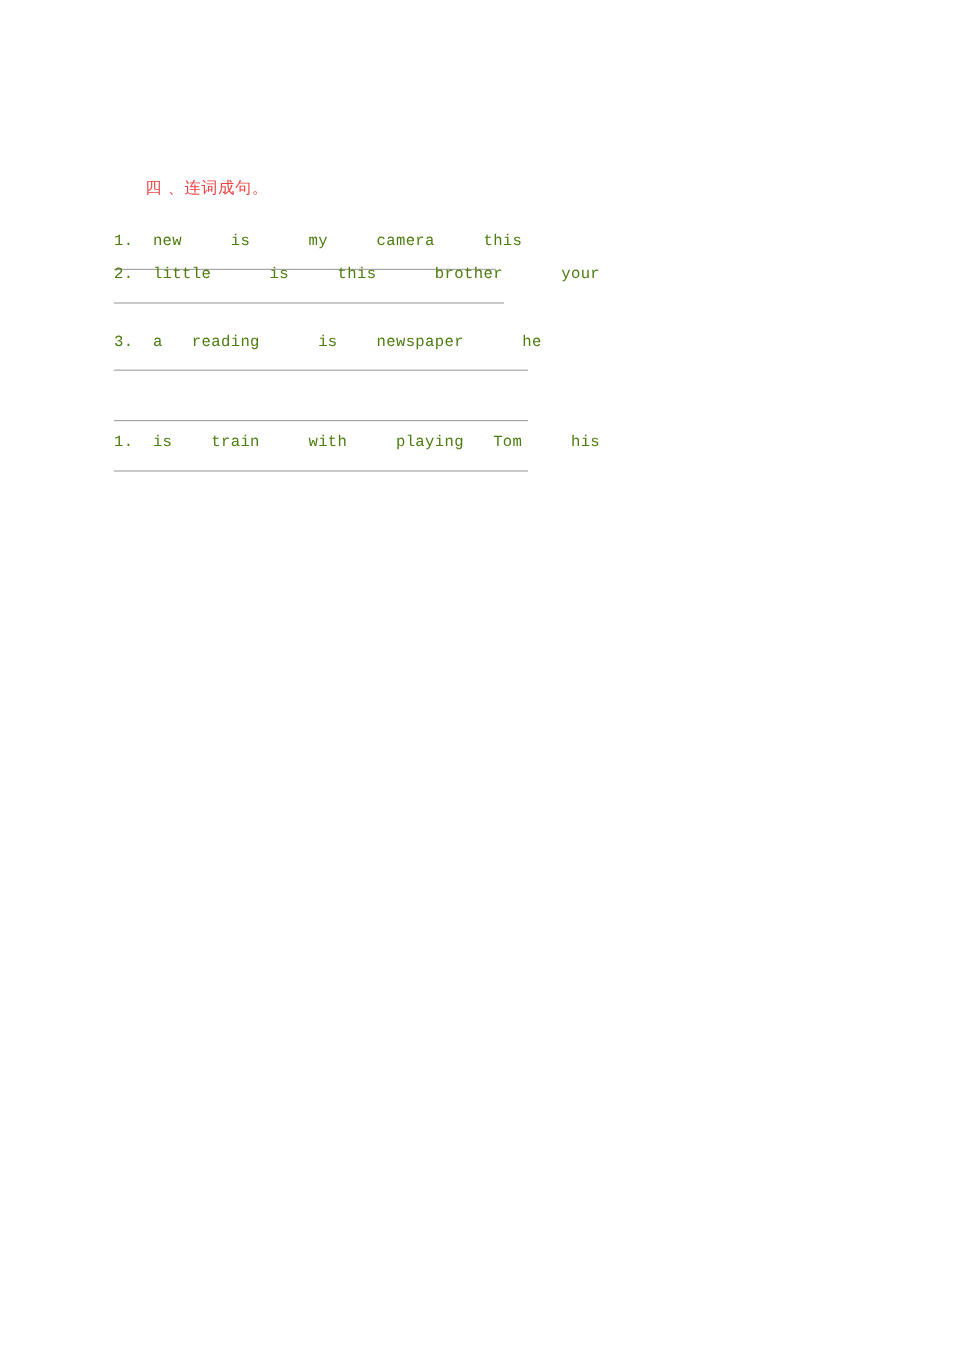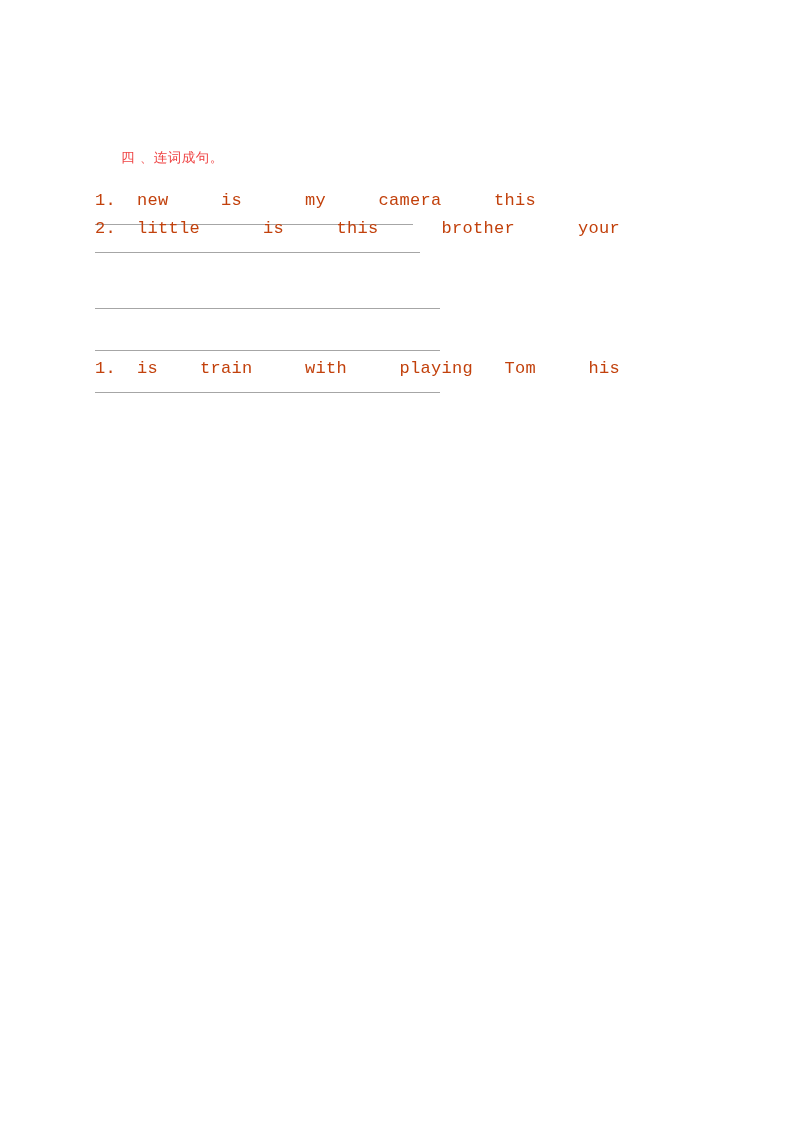--- a/index.html
+++ b/index.html
@@ -53,23 +53,23 @@
     left: 0;
     width: 800px;
     height: 42px;
   }
 
   .exercise-text {
     position: absolute;
     left: 95px;
     top: 0;
     font-family: "Liberation Mono", "DejaVu Sans Mono", monospace;
-    font-size: 17px;
+    font-size: 13px;
     line-height: 18px;
-    color: #c2410c;
+    color: #4d7c0f;
     white-space: pre;
     letter-spacing: 0.3px;
   }
 
   .answer-rule {
     position: absolute;
     left: 95px;
     height: 0;
     border-top: 1px solid #a6a6a6;
   }
@@ -87,20 +87,21 @@
       <div class="exercise-text">1.  new     is      my     camera     this</div>
       <div class="answer-rule" style="top:32px; width:318px;"></div>
     </div>
 
     <div class="exercise-item" style="top:220px;">
       <div class="exercise-text">2.  little      is     this      brother      your</div>
       <div class="answer-rule" style="top:32px; width:325px;"></div>
     </div>
 
     <div class="exercise-item" style="top:276px;">
+      <div class="exercise-text">3.  a   reading      is    newspaper      he</div>
       <div class="answer-rule" style="top:32px; width:345px;"></div>
     </div>
 
     <div class="exercise-item" style="top:318px;">
       <div class="answer-rule" style="top:32px; width:345px;"></div>
     </div>
 
     <div class="exercise-item" style="top:360px;">
       <div class="exercise-text">1.  is    train     with     playing   Tom     his</div>
       <div class="answer-rule" style="top:32px; width:345px;"></div>

